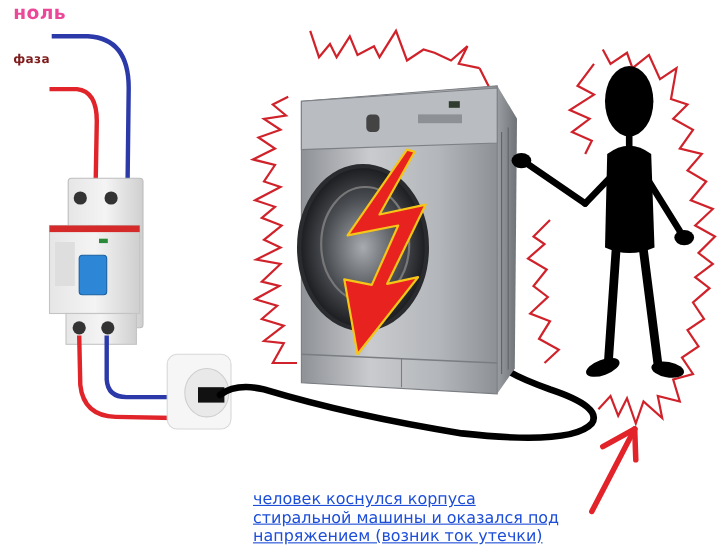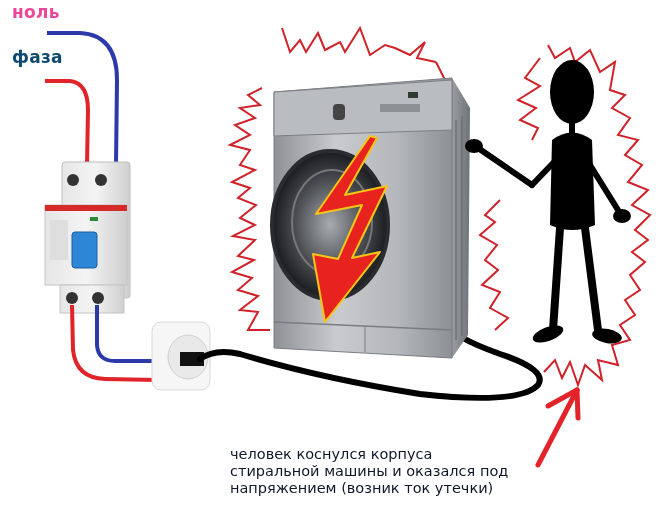--- a/index.html
+++ b/index.html
@@ -1,19 +1,19 @@
 <!DOCTYPE html>
 <html><head>
   <meta charset="utf-8">
   <style>
     html, body { margin:0; padding:0; background:#ffffff; }
     body { width:660px; height:505px; position:relative; overflow:hidden; font-family:"DejaVu Sans", "Liberation Sans", sans-serif; }
     .label-zero { position:absolute; left:12px; top:2px; font-size:17px; font-weight:bold; color:#ec4899; letter-spacing:0.3px; }
-    .label-phase { position:absolute; left:12px; top:47px; font-size:17px; font-weight:bold; color:#0c4a6e; letter-spacing:0.3px; }
-    .caption { position:absolute; left:230px; top:446px; font-size:14.5px; line-height:17px; color:#0f172a; white-space:pre; }
+    .label-phase { position:absolute; left:12px; top:47px; font-size:11px; font-weight:bold; color:#7f1d1d; letter-spacing:0.3px; }
+    .caption { position:absolute; left:230px; top:446px; font-size:14.5px; line-height:17px; color:#1d4ed8; white-space:pre;text-decoration:underline; }
     svg.scene { position:absolute; left:0; top:0; }
   </style>
 </head>
 <body>
 
 <svg class="scene" width="660" height="505" viewBox="0 0 660 505">
   <defs>
     <linearGradient id="washerFront" x1="0" y1="0" x2="1" y2="0">
       <stop offset="0" stop-color="#8e9196"></stop>
       <stop offset="0.35" stop-color="#c9cbce"></stop>

